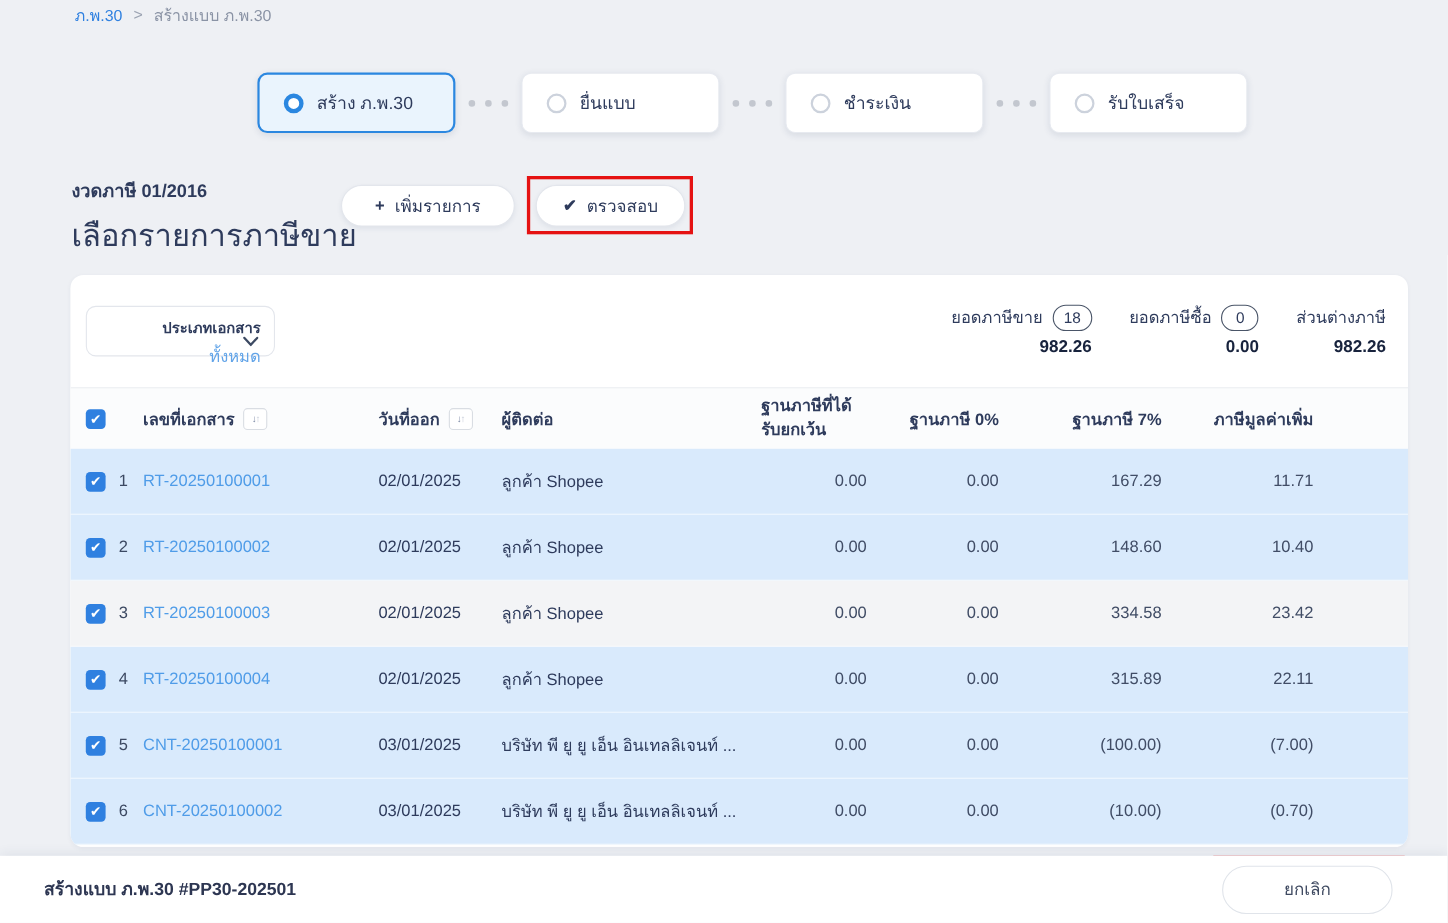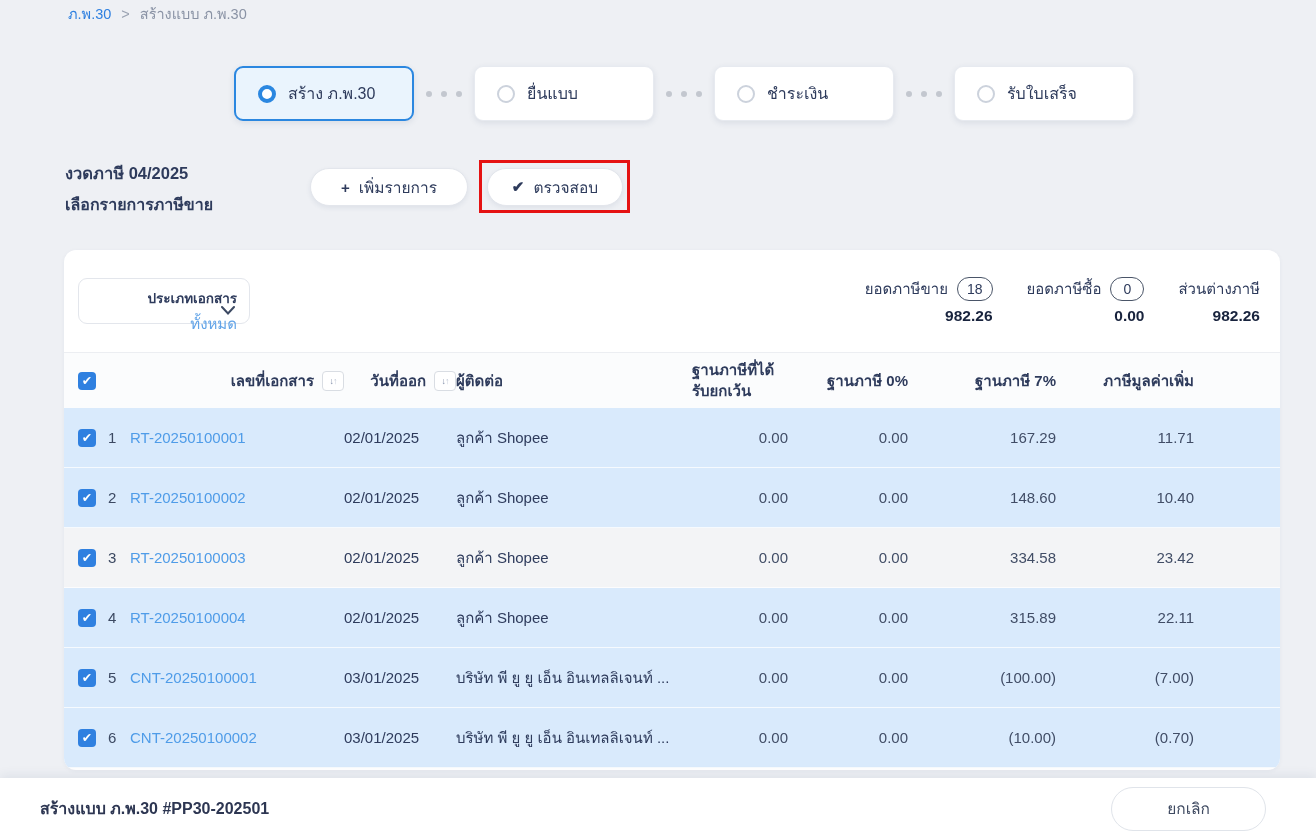--- a/index.html
+++ b/index.html
@@ -27,21 +27,21 @@
   }
   .step-card.active { background:#eaf4fd; border:2px solid #2b87e0; }
   .radio { width:18px; height:18px; border-radius:50%; background:#fff; border:2px solid #ccd2dc; flex:0 0 auto; }
   .step-card.active .radio { border:4.5px solid #2b87e0; }
   .step-label { font-size:16px; color:#2e3b5c; }
   .step-dots { display:flex; gap:9px; margin:0 12px; }
   .step-dots i { width:6px; height:6px; border-radius:50%; background:#c3c7cf; }
 
   
   .period { position:absolute; top:160px; left:65px; font-size:16.5px; font-weight:bold; color:#2e3b5c; }
-  .page-title { position:absolute; top:192px; left:65px; font-size:16px; font-weight:bold; color:#2e3b5c; }
+  .page-title { position:absolute; top:192px; left:65px; font-size:28px; font-weight:normal; color:#2e3b5c; }
   .pill-btn {
     position:absolute; height:38px; border-radius:20px; background:#fff; border:1px solid #e3e6ec;
     display:flex; align-items:center; justify-content:center; gap:9px;
     font-size:15.5px; color:#2e3b5c; box-shadow:0 2px 5px rgba(40,60,100,0.08); cursor:pointer;
   }
   .btn-add { top:168px; left:310px; width:158px; }
   .btn-verify { top:168px; left:487px; width:136px; }
   .btn-icon { font-weight:bold; font-size:15px; color:#2e3b5c; }
 
   
@@ -68,21 +68,21 @@
   .sum-line { display:flex; align-items:center; gap:9px; font-size:15px; color:#2e3b5c; }
   .count-pill {
     min-width:34px; padding:0 9px; height:24px; border:1.4px solid #4a5568; border-radius:13px;
     display:flex; align-items:center; justify-content:center; font-size:14px; color:#2e3b5c;
   }
   .sum-value { font-size:15.5px; font-weight:bold; color:#18233d; }
 
   
   .tbl-grid { display:grid; grid-template-columns:44px 22px 214px 112px 236px 112px 120px 148px 138px 70px; align-items:center; }
   .tbl-head { height:56px; background:#fbfcfd; border-top:1px solid #eceef2; font-size:15px; font-weight:bold; color:#2e3b5c; }
-  .th-sort { display:flex; align-items:center; gap:8px;justify-content:flex-end; }
+  .th-sort { display:flex; align-items:center; gap:8px; }
   .sort-box {
     width:22px; height:20px; border:1px solid #d9dde3; border-radius:4px; background:#fff;
     display:flex; align-items:center; justify-content:center; font-size:9px; cursor:pointer; letter-spacing:-1px;
   }
   .sort-down { color:#7d8aa6; } .sort-up { color:#c2c9d6; }
   .num { text-align:right; padding-right:16px; }
   .th-exempt { font-weight:bold; line-height:1.35; }
 
   .row { height:60px; font-size:15px; border-bottom:1px solid rgba(255,255,255,0.75); }
   .row-blue { background:#d9eafc; }
@@ -151,21 +151,21 @@
       <i></i>
       <i></i>
       <i></i>
     </div>
   <div class="step-card">
     <span class="radio"></span>
     <span class="step-label">รับใบเสร็จ</span>
   </div>
 </div>
 
-<div class="period">งวดภาษี 04/2025</div>
+<div class="period">งวดภาษี 01/2016</div>
 <div class="page-title">เลือกรายการภาษีขาย</div>
 
 <button class="pill-btn btn-add">
   <span class="btn-icon">+</span>
   <span>เพิ่มรายการ</span>
 </button>
 <button class="pill-btn btn-verify">
   <span class="btn-icon">✔</span>
   <span>ตรวจสอบ</span>
 </button>

